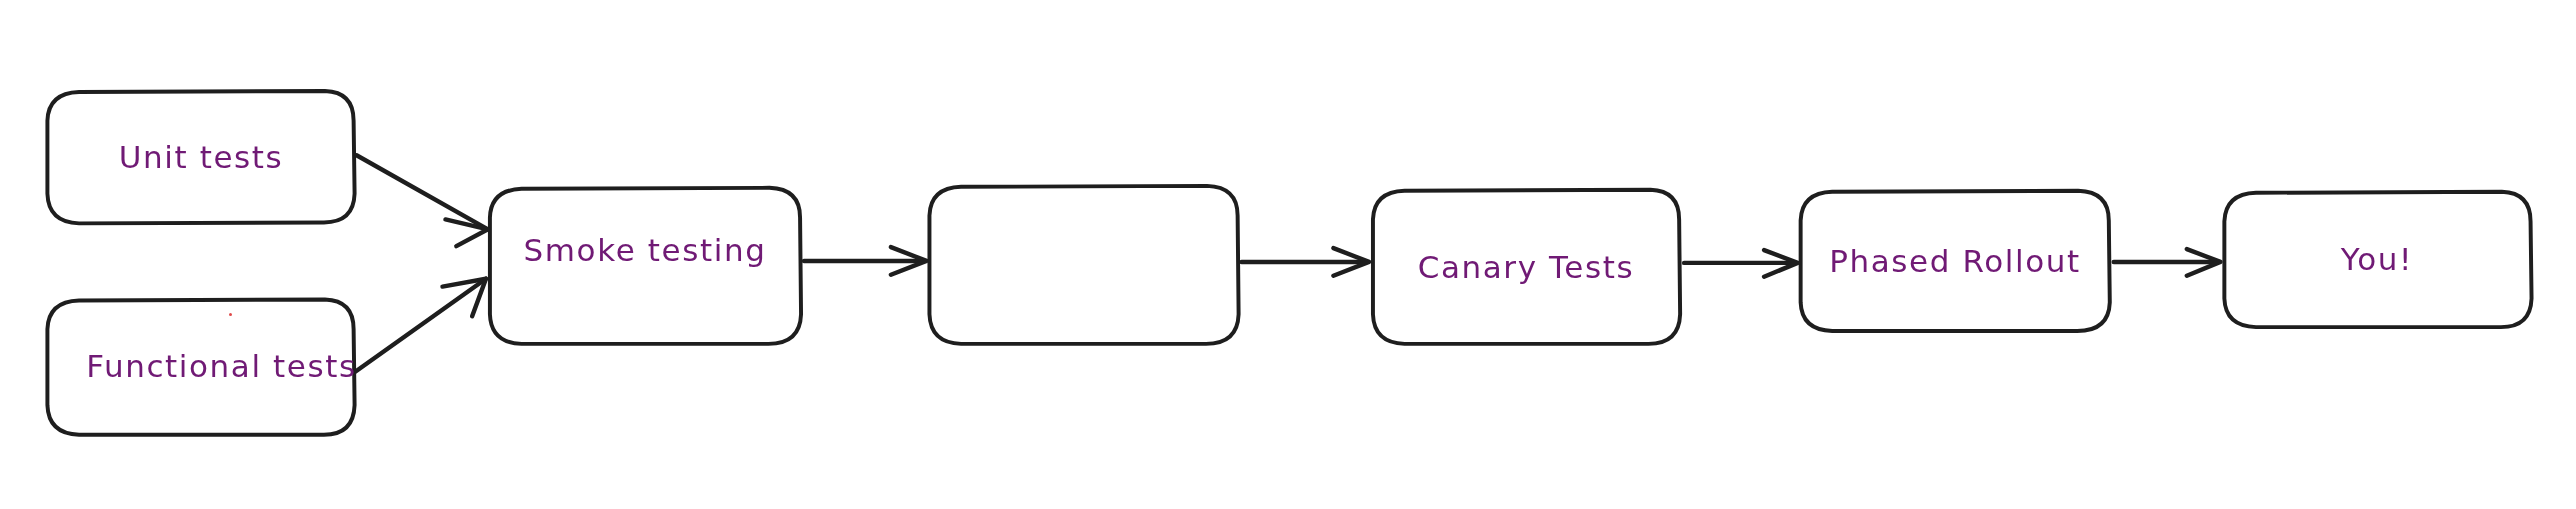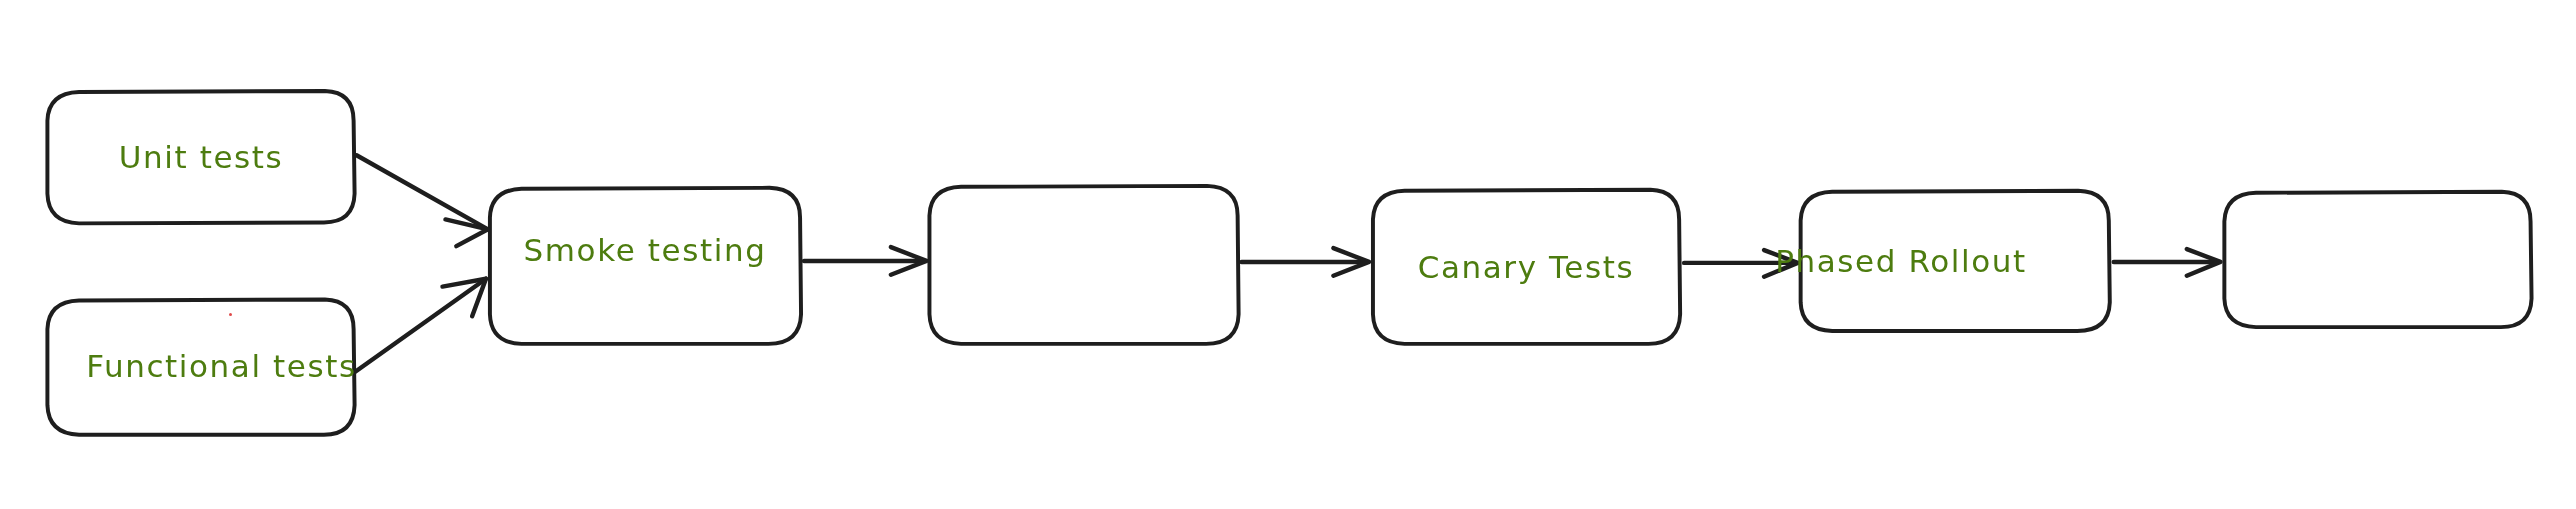--- a/index.html
+++ b/index.html
@@ -48,21 +48,21 @@
     stroke-linecap: round;
     stroke-linejoin: round;
   }
   .node-text {
     position: absolute;
     display: flex;
     flex-direction: column;
     align-items: center;
     justify-content: center;
     text-align: center;
-    color: #4d7c0f;
+    color: #701a75;
     font-family: "DejaVu Sans", sans-serif;
     font-size: 31px;
     letter-spacing: 1.6px;
     line-height: 1.32;
     white-space: pre;
     pointer-events: none;
   }
   .node-text span { display: block; }
   .artifact-dot {
     position: absolute;
@@ -149,21 +149,24 @@
 
   <div class="node-text" style="left:490px; top:172px; width:310px; height:156px;">
     <span>Smoke testing</span>
   </div>
 
 
   <div class="node-text" style="left:1373px; top:190px; width:306px; height:154px;">
     <span>Canary Tests</span>
   </div>
 
-  <div class="node-text" style="left:1747px; top:191px; width:308px; height:140px;">
+  <div class="node-text" style="left:1801px; top:191px; width:308px; height:140px;">
     <span>Phased Rollout</span>
   </div>
 
+  <div class="node-text" style="left:2224px; top:192px; width:306px; height:135px;">
+    <span>You!</span>
+  </div>
 
   <div class="artifact-dot" style="left:229px; top:313px;"></div>
 
 </div>
 
 
 </body></html>

